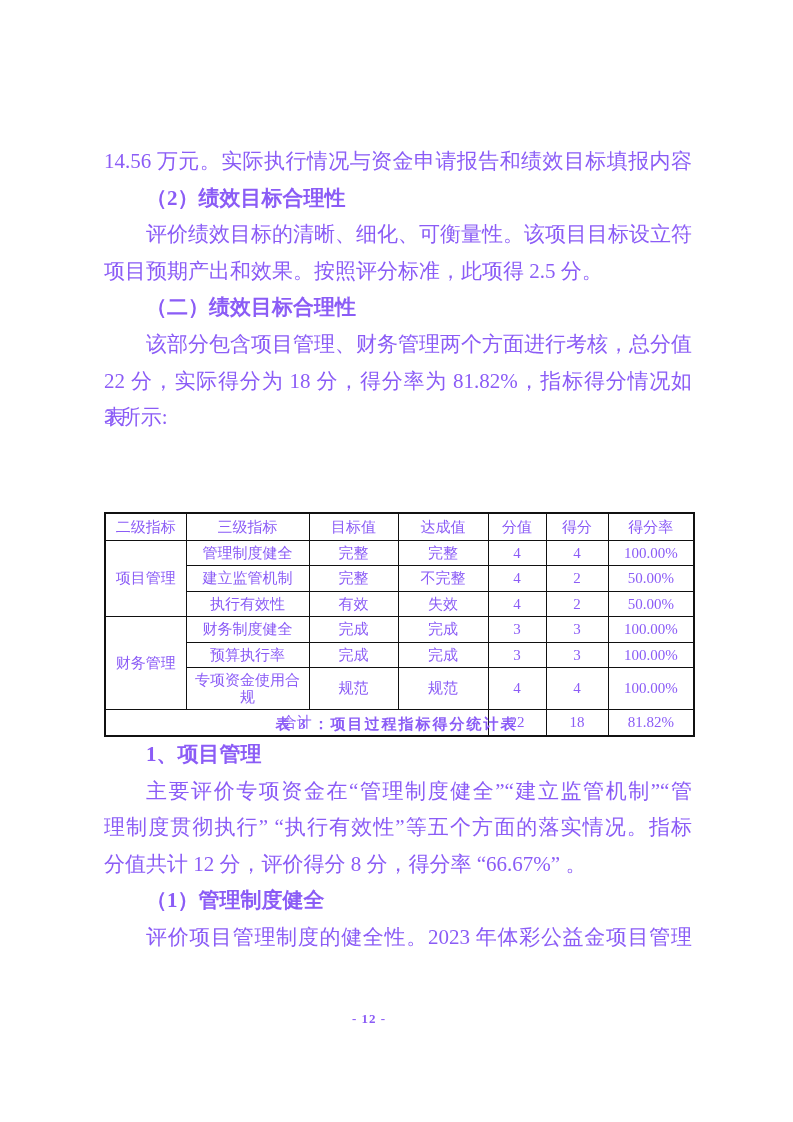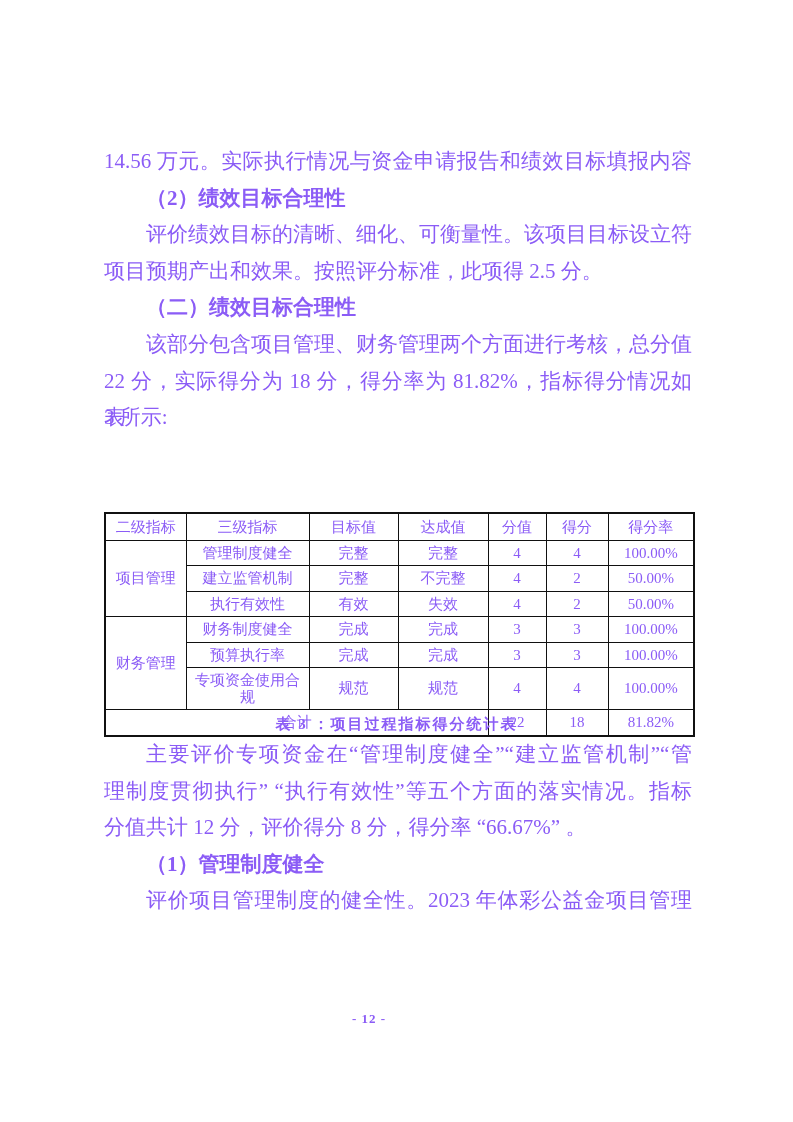--- a/index.html
+++ b/index.html
@@ -135,20 +135,21 @@
         <td>22</td>
         <td>18</td>
         <td>81.82%</td>
       </tr>
     </tbody>
   </table>
 
   <div class="caption">表 3 ：项目过程指标得分统计表</div>
 
   <div class="text-block bottom-block">
+    <div class="line indent bold">1、项目管理</div>
     <div class="line indent fill">主要评价专项资金在“管理制度健全”“建立监管机制”“管</div>
     <div class="line fill">理制度贯彻执行” “执行有效性”等五个方面的落实情况。指标</div>
     <div class="line">分值共计 12 分，评价得分 8 分，得分率 “66.67%” 。</div>
     <div class="line indent bold">（1）管理制度健全</div>
     <div class="line indent fill">评价项目管理制度的健全性。2023 年体彩公益金项目管理</div>
   </div>
 
   <div class="footer">- 12 -</div>
 
 </div>

